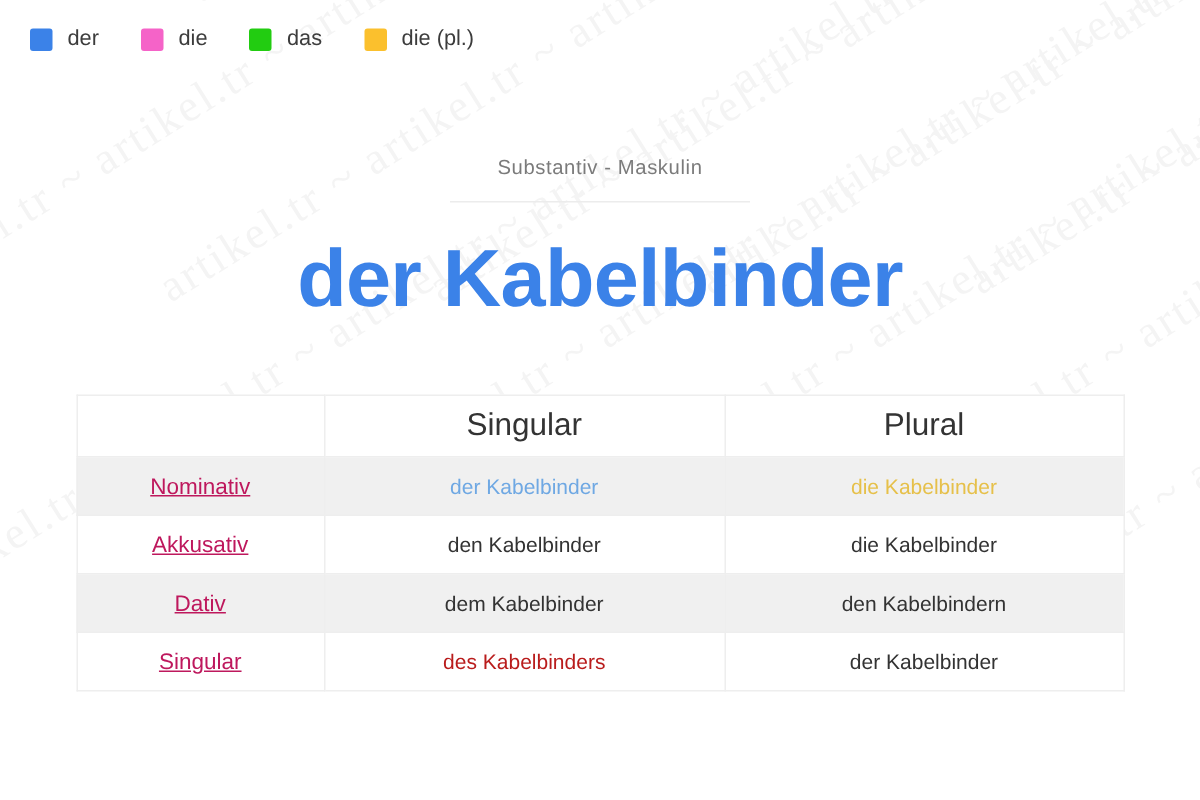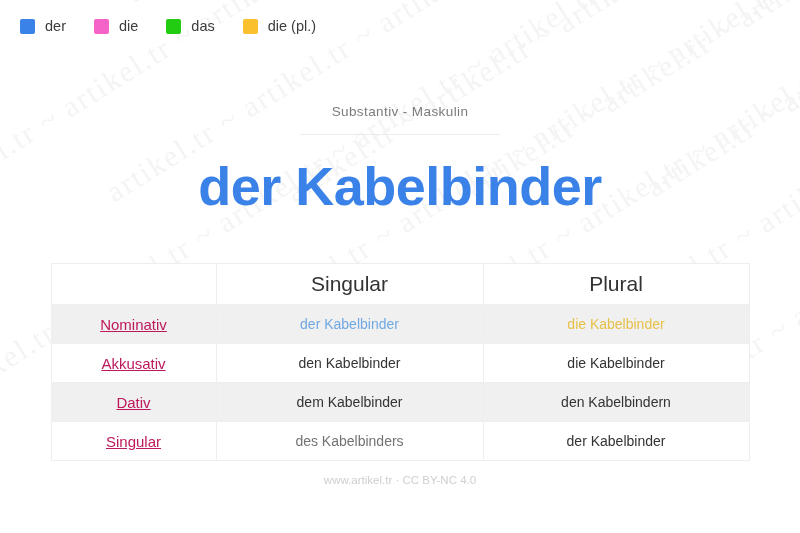--- a/index.html
+++ b/index.html
@@ -217,20 +217,19 @@
         <td style="color: rgb(51, 51, 51);">den Kabelbinder</td>
         <td style="color: rgb(51, 51, 51);">die Kabelbinder</td>
       </tr>
       <tr class="shaded">
         <td class="case-cell">Dativ</td>
         <td style="color: rgb(51, 51, 51);">dem Kabelbinder</td>
         <td style="color: rgb(51, 51, 51);">den Kabelbindern</td>
       </tr>
       <tr>
         <td class="case-cell">Singular</td>
-        <td style="color: #737373;">des Kabelbinders</td>
+        <td style="color: #b91c1c;">des Kabelbinders</td>
         <td style="color: rgb(51, 51, 51);">der Kabelbinder</td>
       </tr>
     </tbody>
   </table>
 
-  <div id="footer">www.artikel.tr · CC BY-NC 4.0</div>
 </div>
 
 </body></html>

